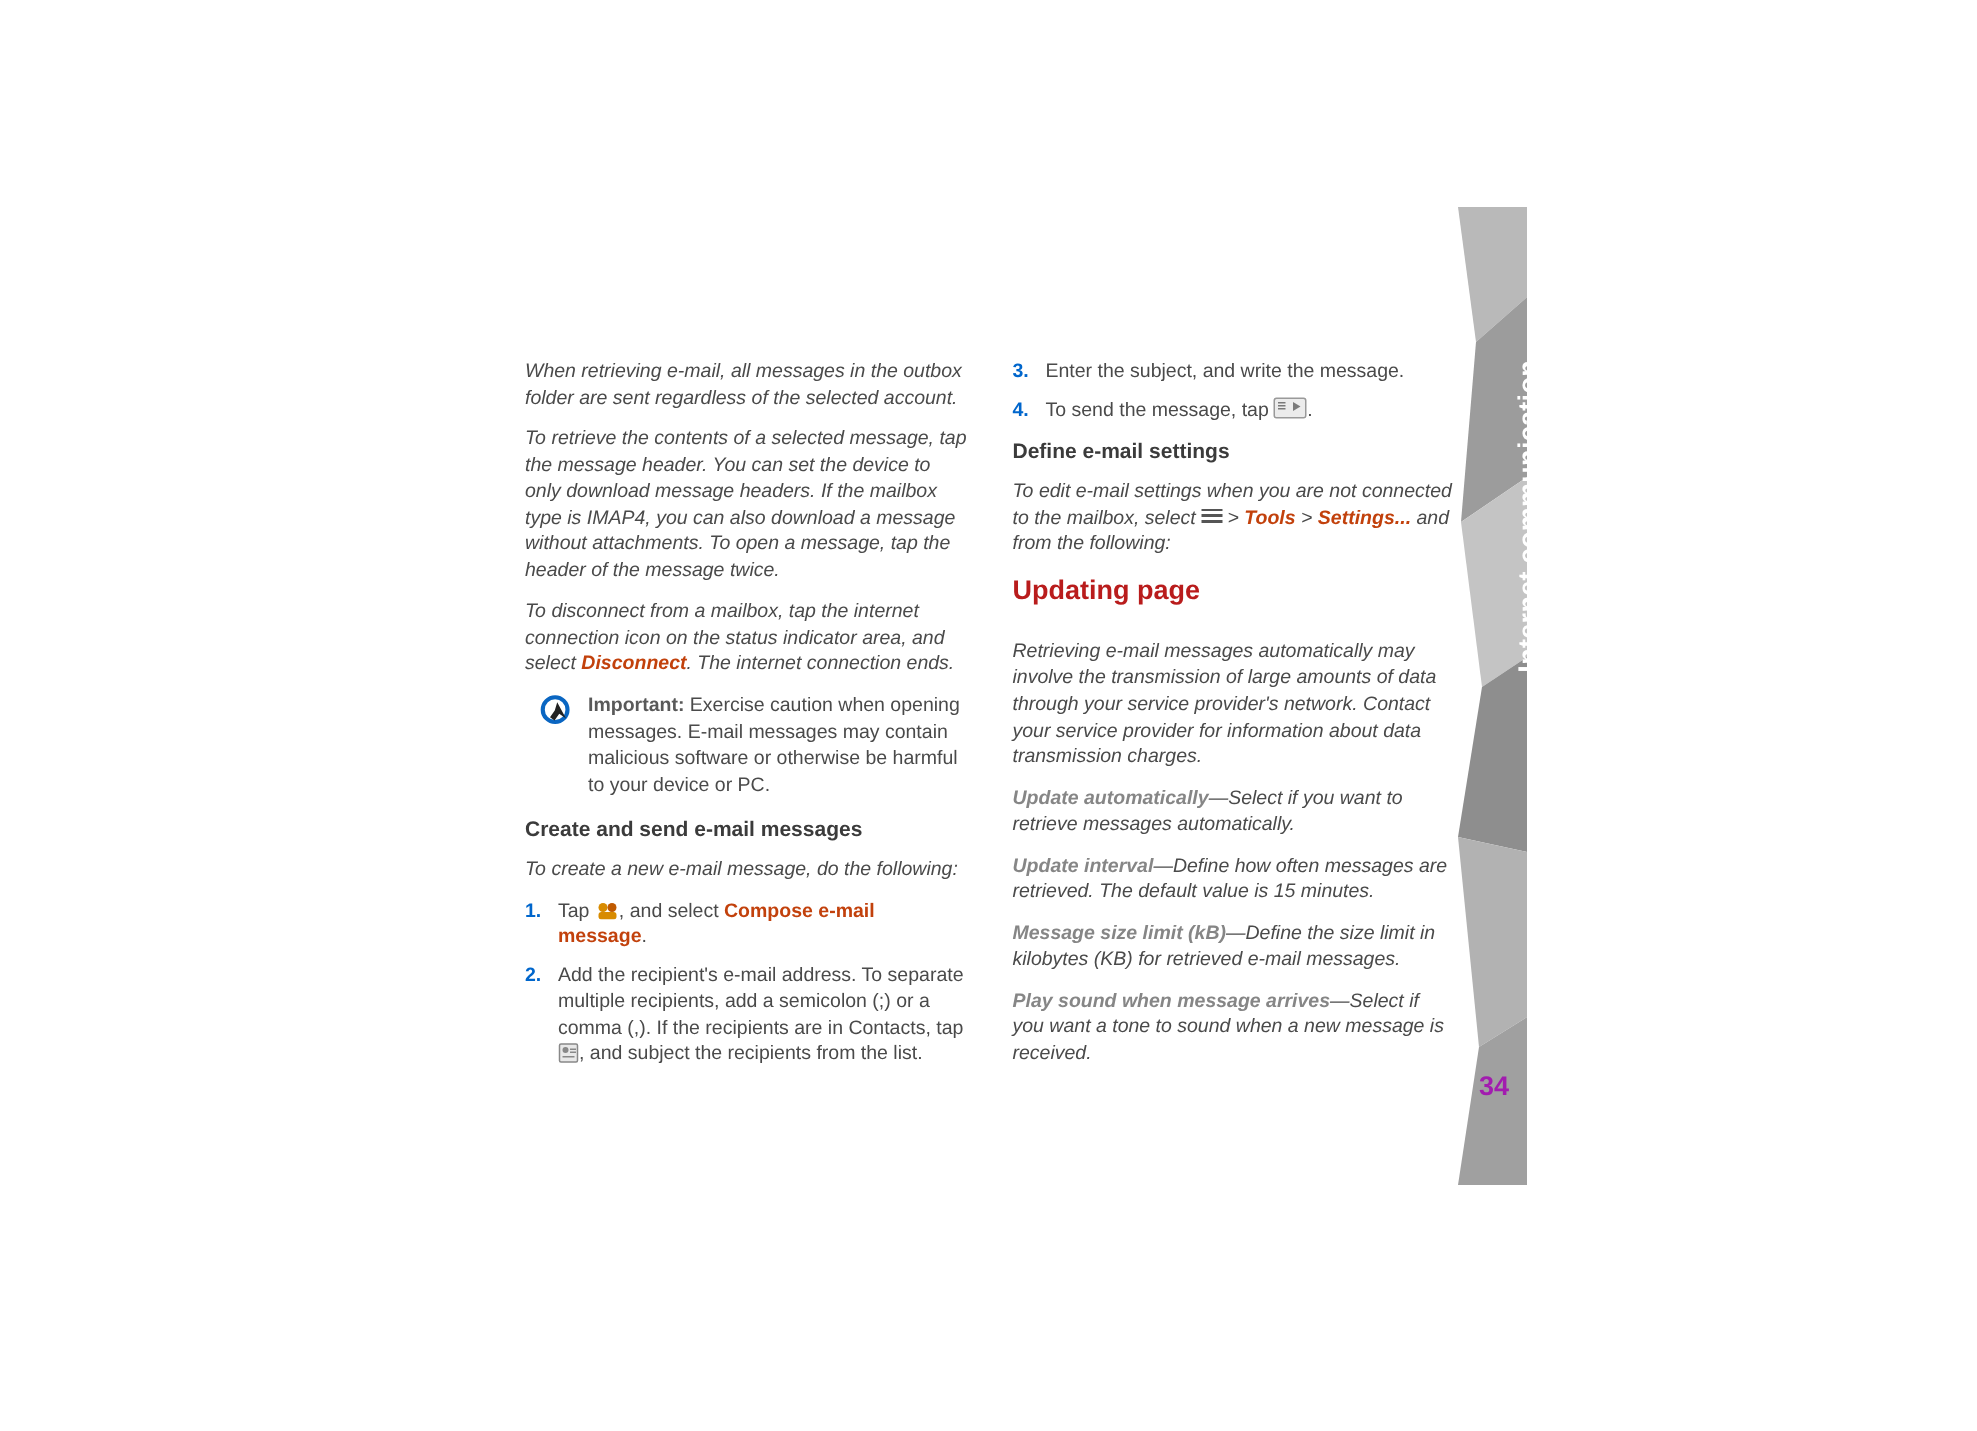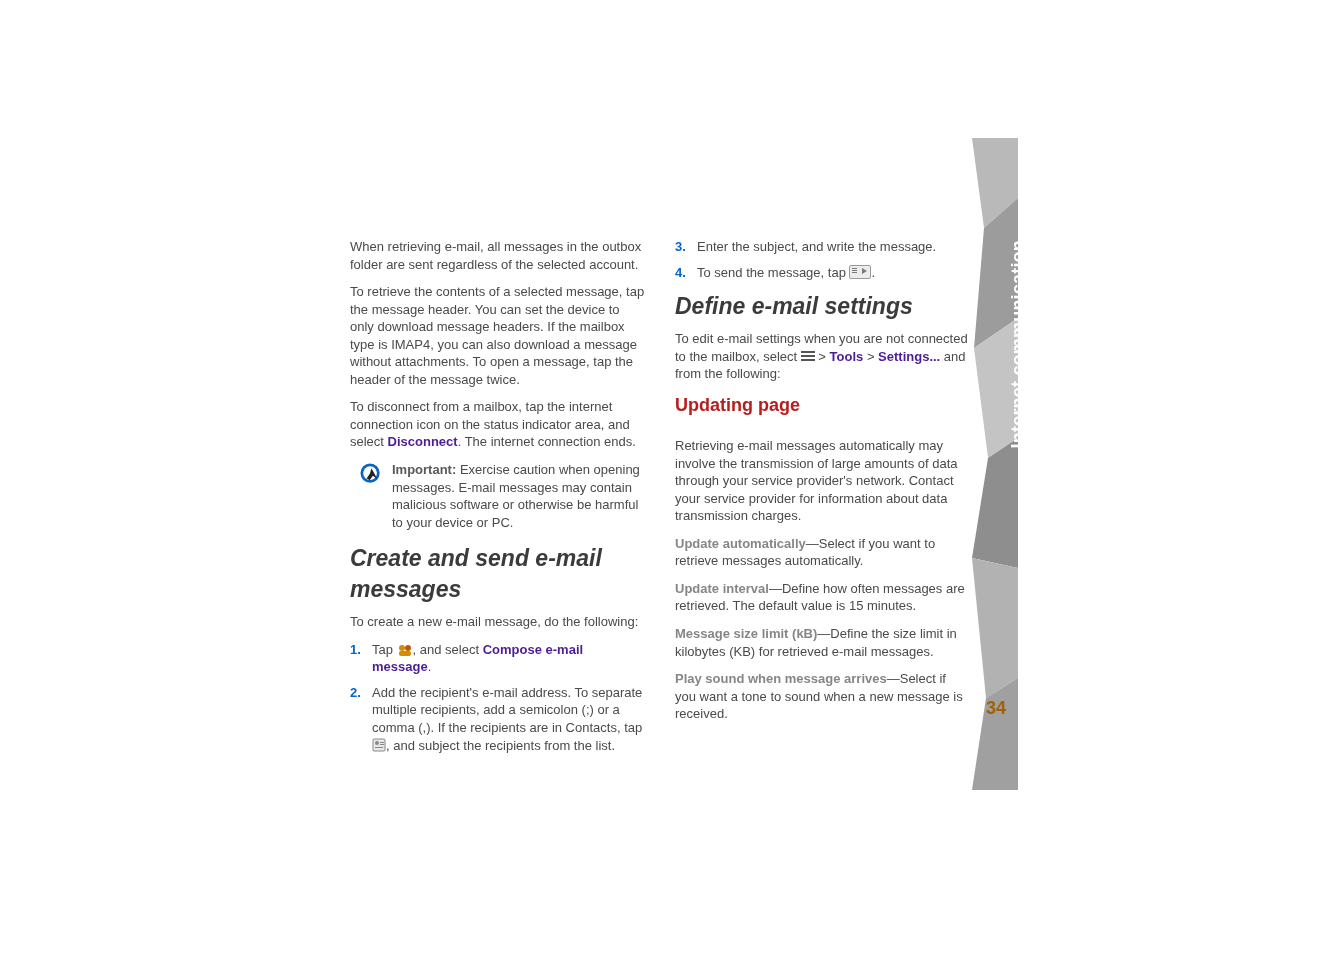--- a/index.html
+++ b/index.html
@@ -23,38 +23,37 @@
     top: 238px;
     left: 350px;
     width: 620px;
     display: flex;
     gap: 30px;
   }
   .col {
     flex: 1;
     line-height: 1.35;
   }
-  p { margin: 0 0 10px 0; }
+  p { margin: 0 0 10px 0; font-style: italic; }
   .bold-label { font-weight: bold; color: #595959; }
   .option-label { font-weight: bold; color: #868686; }
   h2 {
     font-size: 15px;
     font-weight: bold;
     color: #3b3b3b;
     margin: 10px 0 8px 0;
   }
   h3 {
     font-size: 18px;
     font-weight: bold;
     color: #b91c1c;
     margin: 8px 0 20px 0;
   }
   h2.big {
-    font-size: 23px;
-    font-style: italic;
+    font-size: 14px;
   }
   ol.steps {
     list-style: none;
     padding: 0;
     margin: 0 0 10px 0;
   }
   ol.steps li {
     position: relative;
     padding-left: 22px;
     margin-bottom: 8px;
@@ -70,21 +69,21 @@
     display: flex;
     gap: 10px;
     margin: 4px 0 12px 0;
     padding-left: 10px;
   }
   .note-icon {
     flex: 0 0 22px;
     padding-top: 2px;
   }
   .note-text { flex: 1; }
-  .menu-label { font-weight: bold; color: #4c1d95; }
+  .menu-label { font-weight: bold; color: #c2410c; }
   
   .ic {
     display: inline-block;
     vertical-align: middle;
     position: relative;
     top: -1px;
   }
   .ic-envelope {
     width: 22px; height: 13px;
     border: 1px solid #9a9a9a;
@@ -154,22 +153,22 @@
     transform-origin: right top;
     font-size: 18px;
     font-weight: bold;
     color: #fff;
     letter-spacing: 0.2px;
     white-space: nowrap;
   }
   .page-number {
     position: absolute;
     right: 312px;
-    top: 698px;
-    color: #a16207;
+    top: 714px;
+    color: #a21caf;
     font-size: 18px;
     font-weight: bold;
   }
 </style>
 </head>
 <body>
 
 <div class="page-wrap">
 
   <div class="content">

